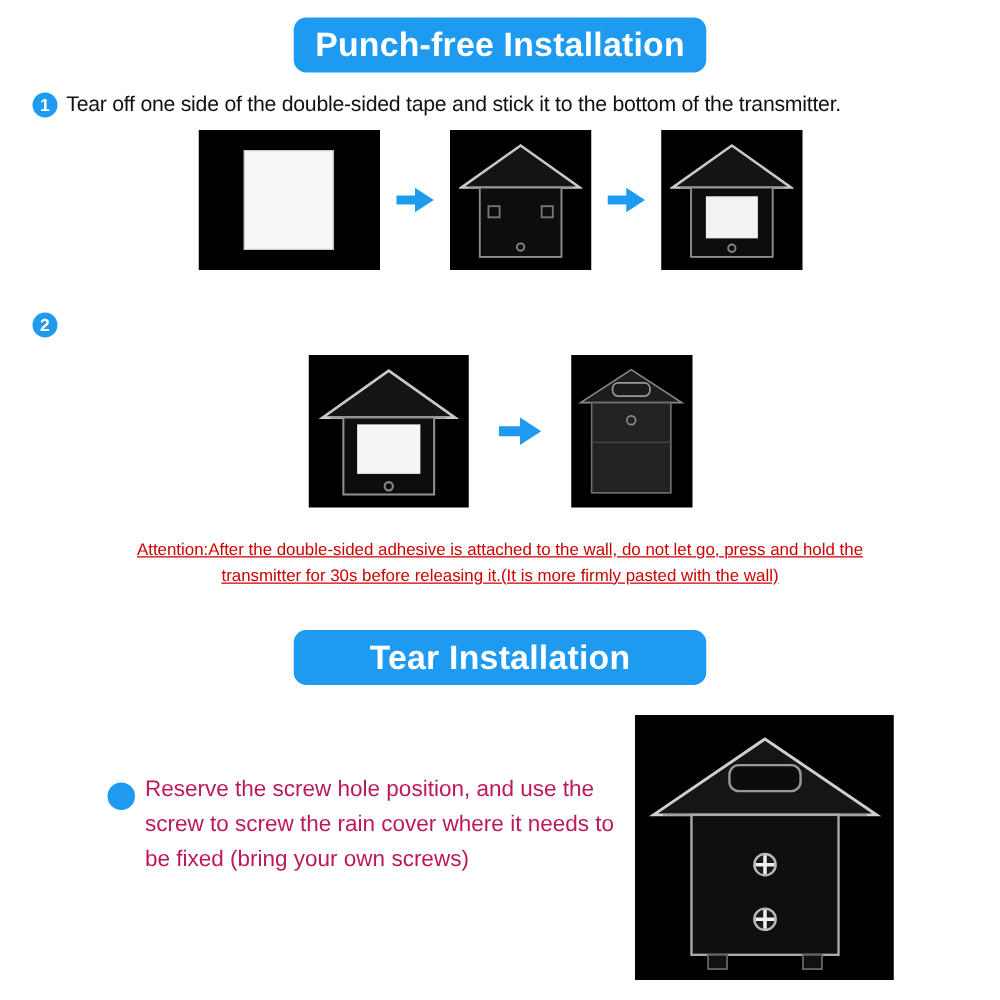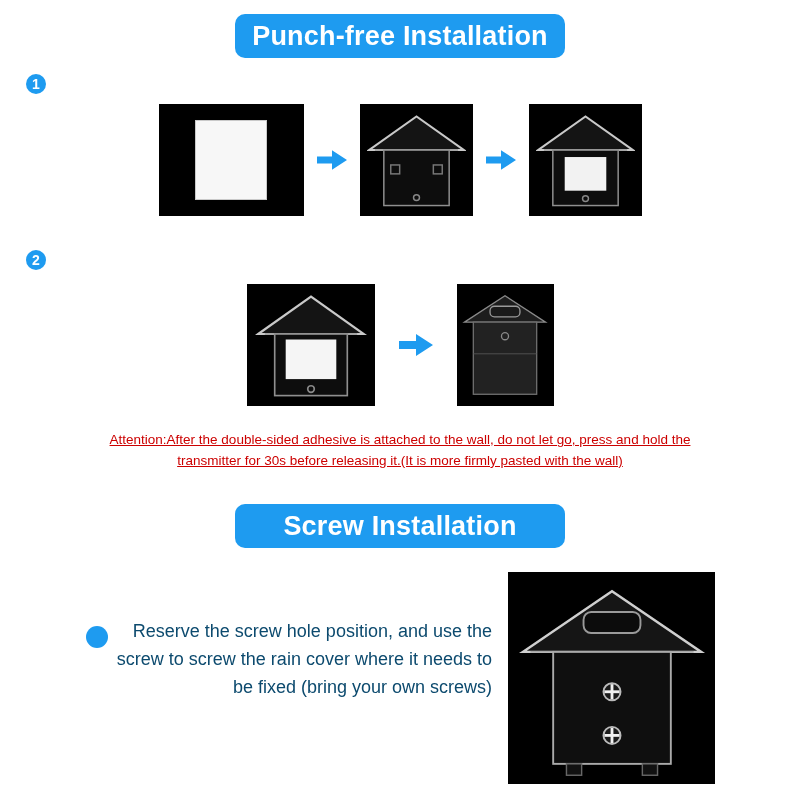--- a/index.html
+++ b/index.html
@@ -90,43 +90,44 @@
     height:222px;
   }
   .screw-bullet{
     position:absolute;left:86px;top:54px;
     width:22px;height:22px;border-radius:50%;
     background:var(--accent);
   }
   .screw-text{
     position:absolute;left:116px;top:46px;
     width:376px;
-    text-align:right;
+    text-align:left;
     font-size:18px;
     line-height:1.55;
-    color:#0c4a6e;
+    color:#be185d;
   }
   .screw-panel{
     position:absolute;right:85px;top:0;
     width:207px;height:212px;
     background:#000;
     display:flex;align-items:center;justify-content:center;
   }
 </style>
 </head>
 <body>
 
 <div class="page">
 
   <div class="banner">
     <span>Punch-free Installation</span>
   </div>
 
   <div class="step-row">
     <span class="step-num">1</span>
+    <span class="step-text">Tear off one side of the double-sided tape  and stick it to the bottom of the transmitter.</span>
   </div>
 
   <div class="img-row row1">
 
     <div class="panel tape">
       <div class="tape-square"></div>
     </div>
 
     <svg class="arrow" width="30" height="22" viewBox="0 0 34 24">
       <polygon points="0,8 17,8 17,1 34,12 17,23 17,16 0,16" fill="#1E9BF0"></polygon>
@@ -185,21 +186,21 @@
         <rect x="33" y="18" width="34" height="12" rx="5" fill="#1a1a1a" stroke="#9a9a9a" stroke-width="1.5"></rect>
         <circle cx="50" cy="52" r="4" fill="none" stroke="#8a8a8a" stroke-width="1.5"></circle>
         <line x1="14" y1="72" x2="86" y2="72" stroke="#555" stroke-width="1"></line>
       </svg>
     </div>
   </div>
 
   <div class="attention">Attention:After the double-sided adhesive is attached to the wall, do not let go, press and hold the transmitter for 30s before releasing it.(It is more firmly pasted with the wall)</div>
 
   <div class="banner second">
-    <span>Screw Installation</span>
+    <span>Tear Installation</span>
   </div>
 
   <div class="screw-section">
     <div class="screw-bullet"></div>
     <div class="screw-text">Reserve the screw hole position, and use the screw to screw the rain cover where it needs to be fixed (bring your own screws)</div>
 
     <div class="screw-panel">
       <svg width="196" height="204" viewBox="0 0 200 215">
         <polygon points="6,80 100,16 194,80" fill="#151515" stroke="#cfcfcf" stroke-width="2.5"></polygon>
         <line x1="14" y1="80" x2="186" y2="80" stroke="#9a9a9a" stroke-width="1.5"></line>

